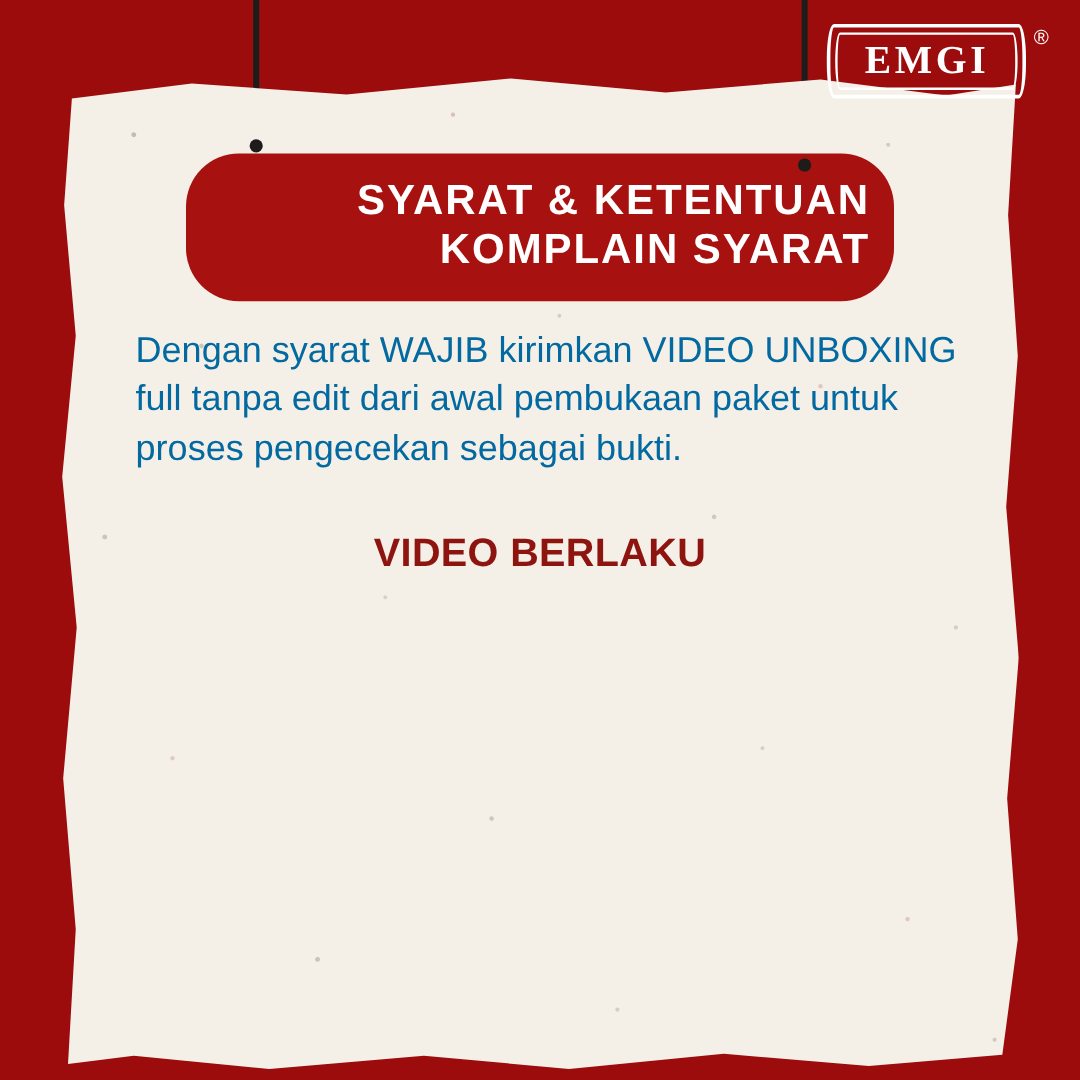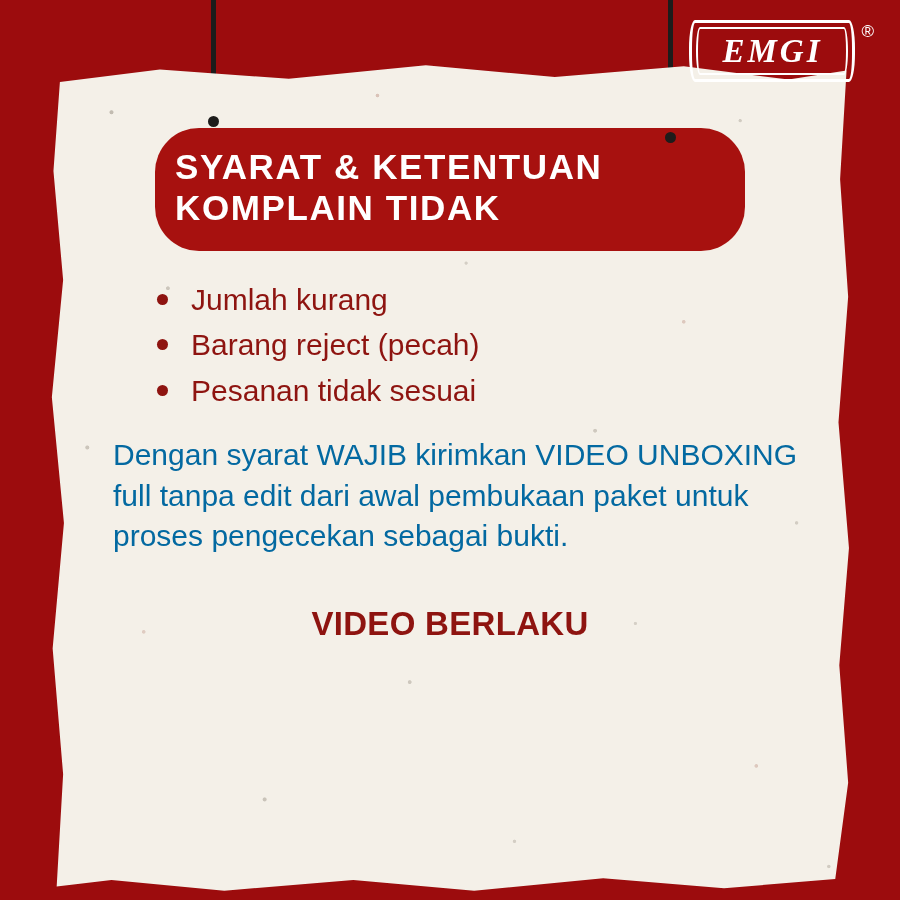--- a/index.html
+++ b/index.html
@@ -49,21 +49,20 @@
   }
   .logo-badge {
     width: 160px;
     height: 56px;
     border: 3px solid #ffffff;
     border-radius: 6px / 28px;
     display: flex;
     align-items: center;
     justify-content: center;
     position: relative;
-    font-style: italic;
   }
   .logo-badge::after {
     content: "";
     position: absolute;
     inset: 4px;
     border: 2px solid #ffffff;
     border-radius: 4px / 24px;
   }
   .logo-text {
     color: #ffffff;
@@ -154,21 +153,21 @@
     padding: 0 46px;
   }
 
   
   .banner {
     margin: 66px auto 0;
     width: 590px;
     background: #a7110f;
     border-radius: 44px;
     padding: 18px 20px 22px;
-    text-align: left;
+    text-align: right;
     box-sizing: border-box;
   }
   .banner-line {
     color: #ffffff;
     font-size: 35px;
     font-weight: bold;
     letter-spacing: 1.6px;
     line-height: 1.18;
   }
 
@@ -237,38 +236,24 @@
   <div class="string left"></div>
   <div class="string right"></div>
   <div class="pin left"></div>
   <div class="pin right"></div>
 
   <div class="paper">
     <div class="paper-inner">
 
       <div class="banner">
         <div class="banner-line">SYARAT &amp; KETENTUAN</div>
-        <div class="banner-line">KOMPLAIN TIDAK</div>
+        <div class="banner-line">KOMPLAIN SYARAT</div>
       </div>
 
 
-      <ul class="conditions">
-        <li>
-          <span class="bullet"></span>
-          <span>Jumlah kurang</span>
-        </li>
-        <li>
-          <span class="bullet"></span>
-          <span>Barang reject (pecah)</span>
-        </li>
-        <li>
-          <span class="bullet"></span>
-          <span>Pesanan tidak sesuai</span>
-        </li>
-      </ul>
 
       <p class="requirement">Dengan syarat WAJIB kirimkan VIDEO UNBOXING full tanpa edit dari awal pembukaan paket untuk proses pengecekan sebagai bukti.</p>
 
       <div class="warning">
         <div>VIDEO BERLAKU</div>
       </div>
 
     </div>
   </div>
 </div>

